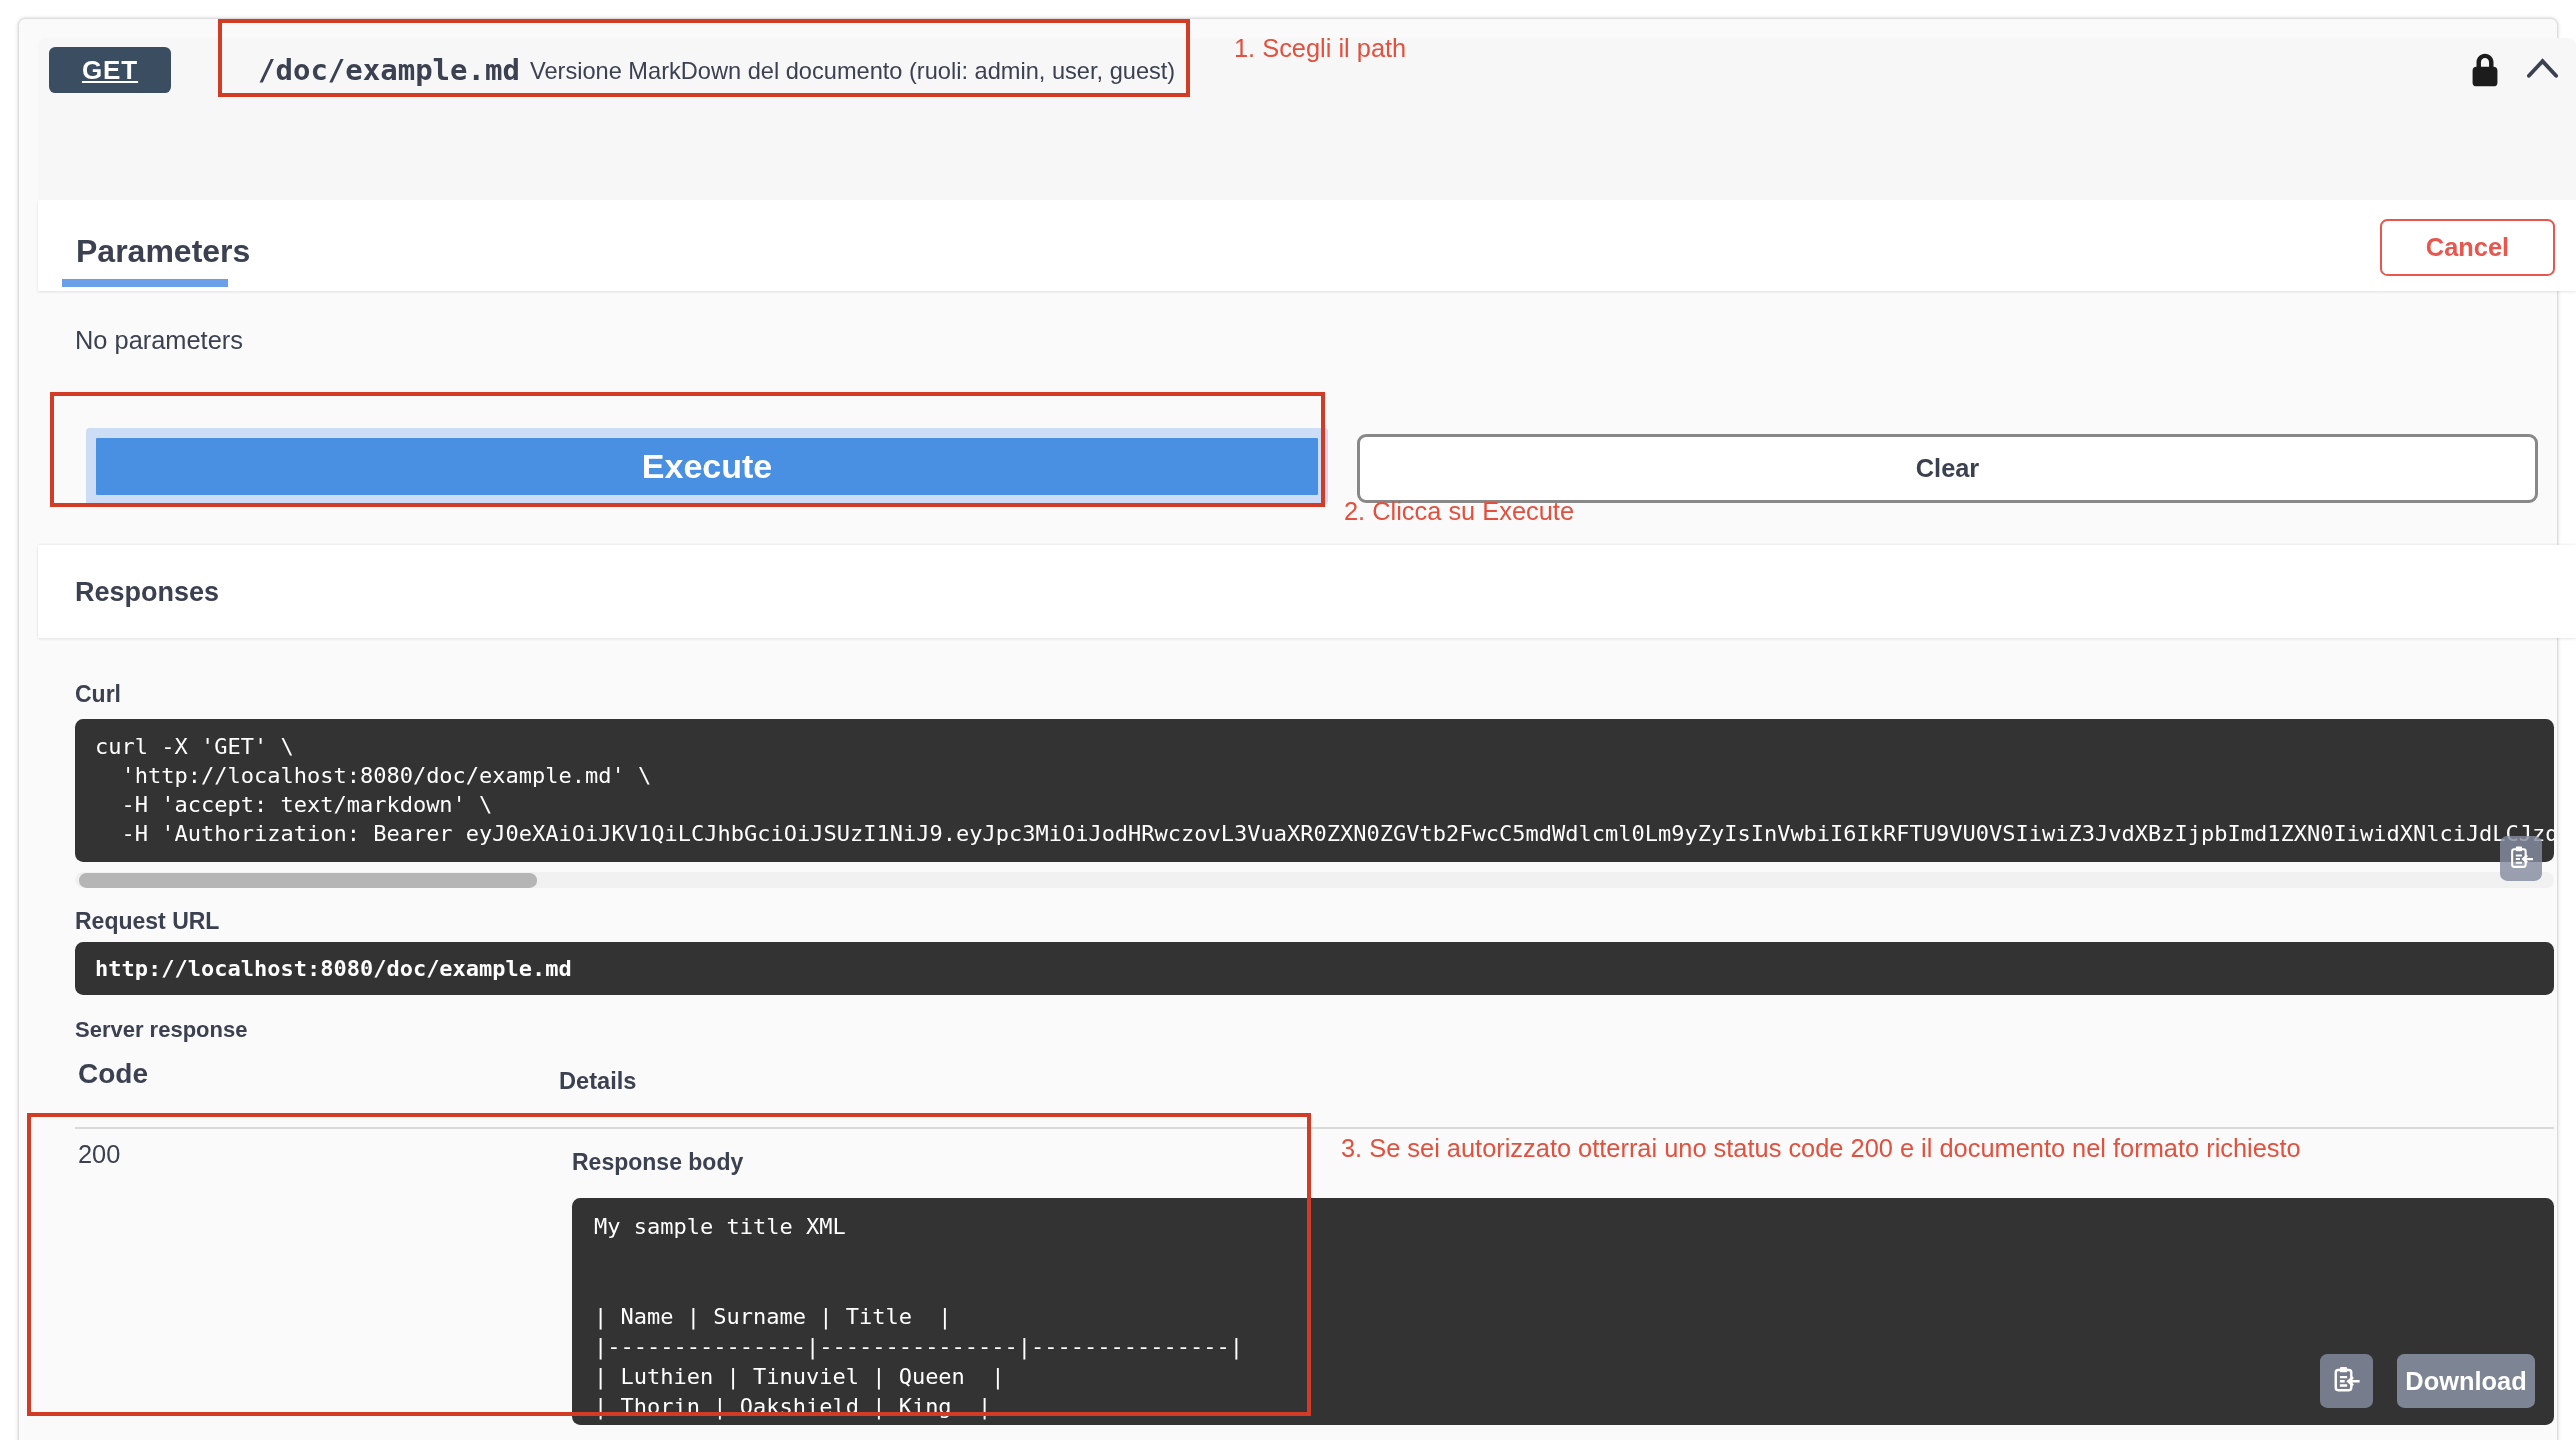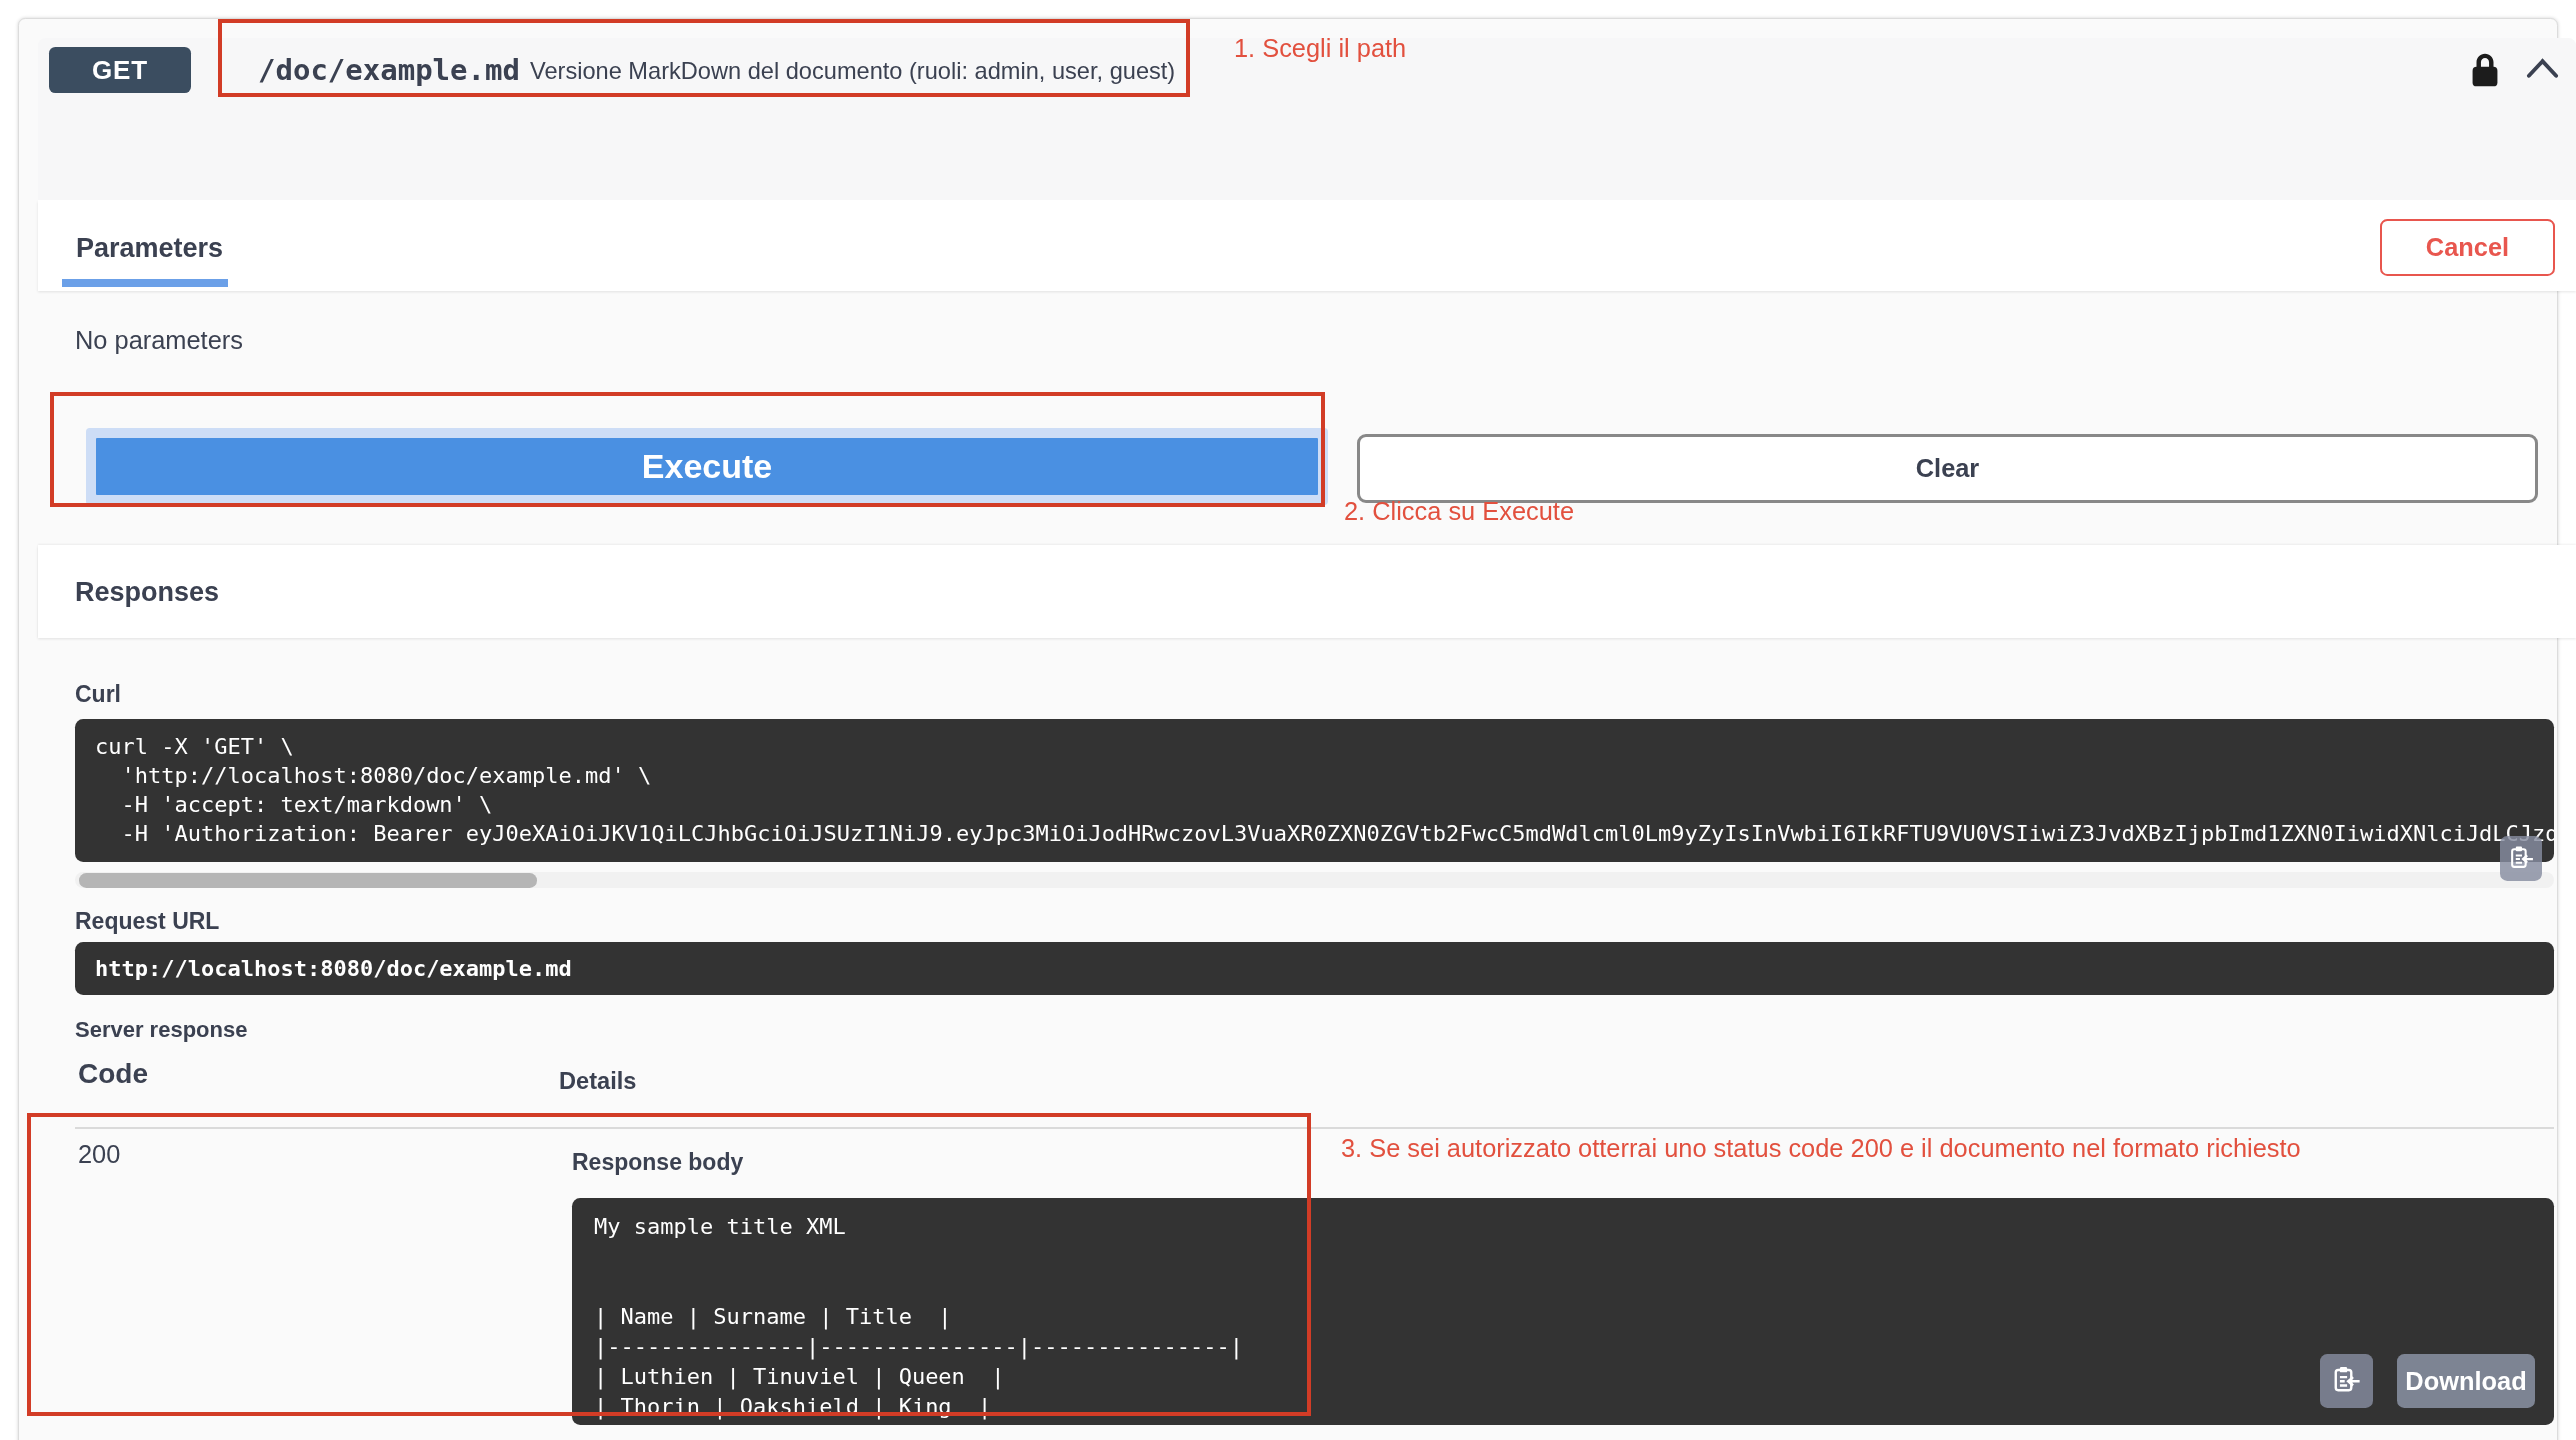--- a/index.html
+++ b/index.html
@@ -10,36 +10,36 @@
   .abs{position:absolute;}
   
   .opblock{
     left:18px;top:18px;width:2538px;height:1488px;
     background:#fafafa;border:0.9px solid #dcdcdc;border-radius:7.3px;
     box-shadow:0 0 3.6px rgba(0,0,0,.18);
   }
   
   .summary-bar{left:19px;top:19px;width:2538px;height:75px;background:#f7f7f8;
     border-bottom:0.9px solid #e6e6e9;border-radius:7.3px 7.3px 0 0;cursor:pointer;}
-  .method-badge{left:30px;top:28px;width:142px;height:46px;background:#3b4d60;
+  .method-badge{left:30px;top:28px;width:122px;height:46px;background:#3b4d60;
     border-radius:6.3px;color:#fff;font-weight:bold;font-size:26px;
-    display:flex;align-items:center;justify-content:center;letter-spacing:0.9px;}
+    display:flex;align-items:center;justify-content:center;letter-spacing:0.9px;text-decoration:underline;}
   .endpoint-path{left:239px;top:34px;font-family:"DejaVu Sans Mono",monospace;
     font-weight:bold;font-size:29px;color:#3b4151;}
   .endpoint-summary{left:511px;top:39px;font-size:23.6px;color:#3b4151;}
   .lock-wrap{left:2449px;top:30px;width:36px;height:44px;cursor:pointer;}
   .chev-wrap{left:2507px;top:38px;width:36px;height:27px;cursor:pointer;}
   
   .desc-row{left:19px;top:94px;width:2538px;height:87px;background:#f7f7f8;
     border-bottom:0.9px solid #e4e4e7;}
   .desc-text{left:56px;top:120px;font-size:23.6px;color:#3b4151;}
   
   .param-header{left:19px;top:181px;width:2538px;height:91px;background:#ffffff;
     box-shadow:0 1.8px 2.7px rgba(0,0,0,.10);}
-  .param-title{left:57px;top:214px;font-size:27px;font-weight:bold;color:#3b4151;}
+  .param-title{left:57px;top:214px;font-size:32px;font-weight:bold;color:#3b4151;}
   .tab-underline{left:43px;top:260px;width:166px;height:8.2px;background:#6ba0e8;}
   .cancel-btn{left:2361px;top:200px;width:171px;height:53px;background:#ffffff;
     border:2.7px solid #e8564e;border-radius:7.3px;color:#e8564e;font-weight:bold;
     font-size:25.4px;display:flex;align-items:center;justify-content:center;cursor:pointer;}
   
   .no-params{left:56px;top:307px;font-size:25.4px;color:#3b4151;}
   .execute-btn{left:77px;top:419px;width:1222px;height:57px;background:#4a90e2;
     border-radius:1px;box-shadow:0 0 0 10px #cdddf6;color:#fff;font-weight:bold;
     font-size:34px;display:flex;align-items:center;justify-content:center;cursor:pointer;}
   .clear-btn{left:1338px;top:415px;width:1175px;height:63px;background:#fff;

